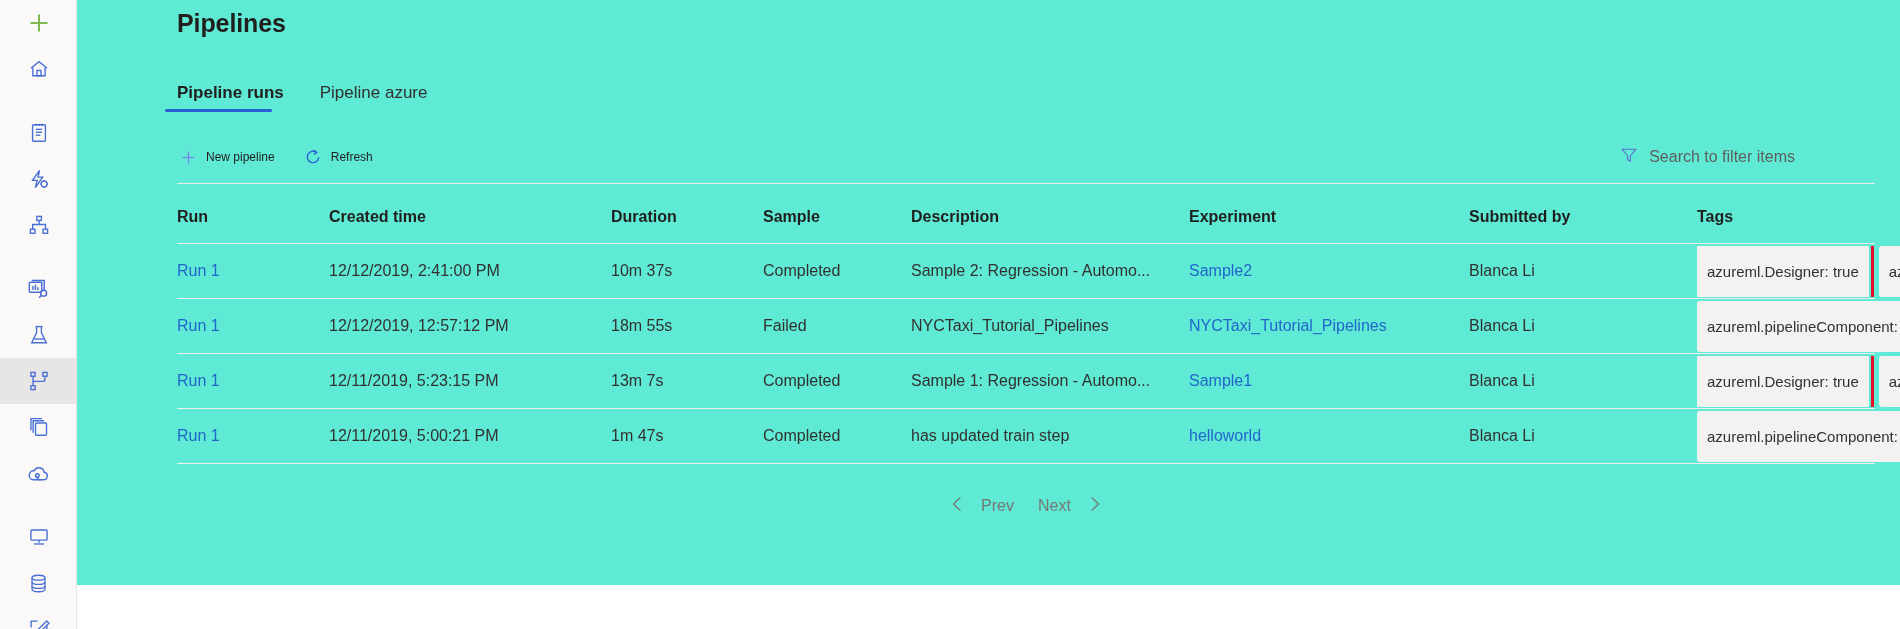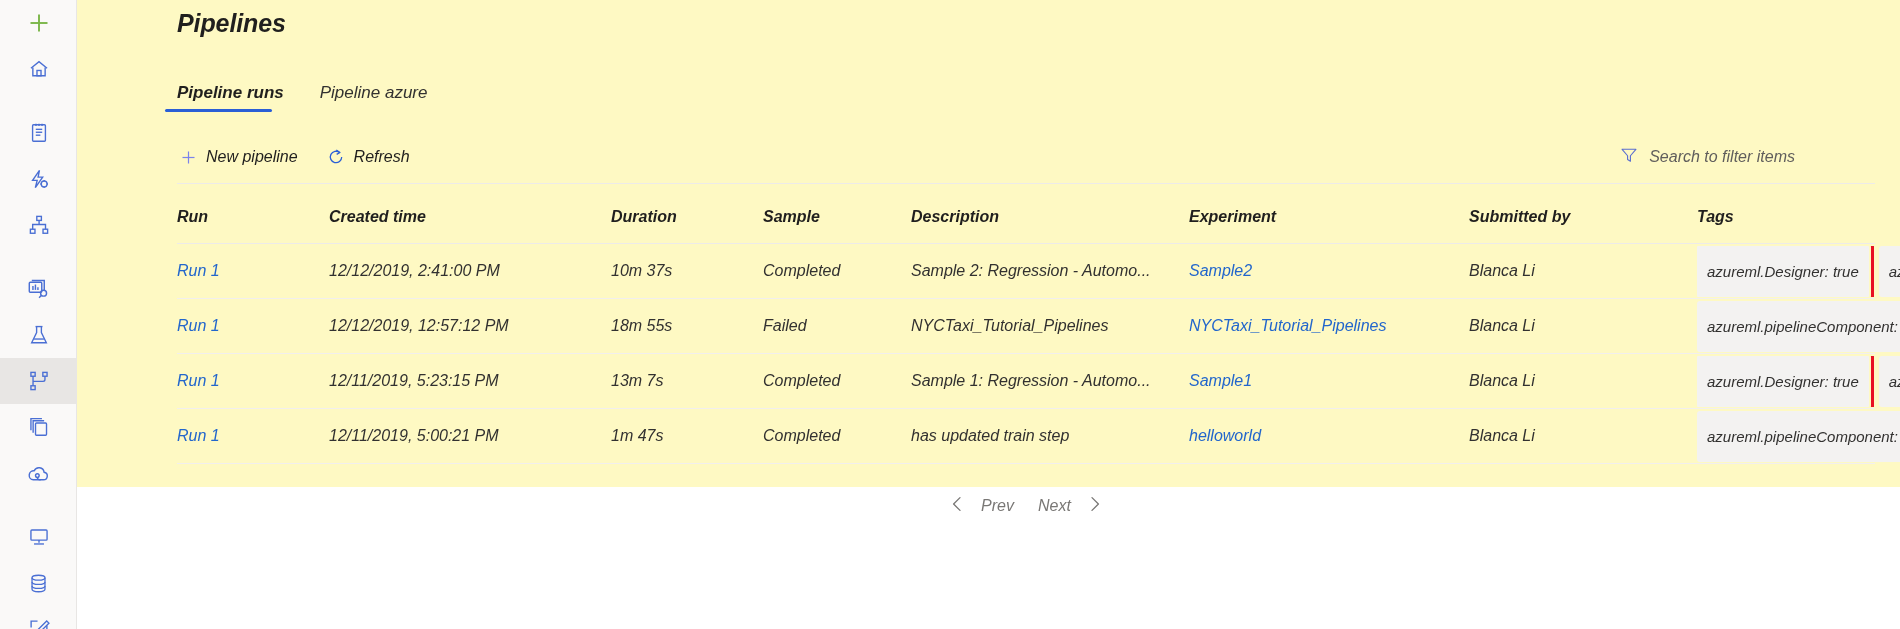--- a/index.html
+++ b/index.html
@@ -25,21 +25,21 @@
   .rail-item {
     height: 46px; width: 77px;
     display: flex; align-items: center; justify-content: center;
     cursor: pointer;
   }
   .rail-item.active { background: #e8e6e4; }
   .rail-item svg { display: block; }
   .rail-spacer { flex: 1 1 auto; }
 
   
-  #main { flex: 1 1 auto; height: 487px; position: relative; background:#fef9c3;font-style:italic; }
+  #main { flex: 1 1 auto; height: 585px; position: relative; background:#5eead4; }
 
   #page-title {
     position: absolute; left: 100px; top: 9px;
     font-size: 25px; font-weight: 600; color: #201f1e;
     letter-spacing: -0.1px;
   }
 
   
   #tabs {
     position: absolute; left: 100px; top: 83px;
@@ -57,21 +57,21 @@
   }
   .tab:first-child.active::after { left: 0px; right: 24px; }
 
   
   #commandbar {
     position: absolute; left: 100px; right: 25px; top: 135px;
     height: 44px; display: flex; align-items: center;
   }
   .cmd-btn {
     display: flex; align-items: center; gap: 9px;
-    font-size: 16px; color: #201f1e; cursor: pointer;
+    font-size: 12px; color: #201f1e; cursor: pointer;
     padding: 5px 11px 5px 2px; margin-right: 16px; white-space: nowrap;
   }
   .cmd-btn .ci { display: flex; align-items: center; justify-content: center; width: 18px; }
   #filter-btn {
     margin-left: auto; margin-right: 80px;
     display: flex; align-items: center; gap: 11px;
     font-size: 16px; color: #605e5c; cursor: pointer; white-space: nowrap;
   }
   #cmd-divider {
     position: absolute; left: 100px; right: 25px; top: 183px;

